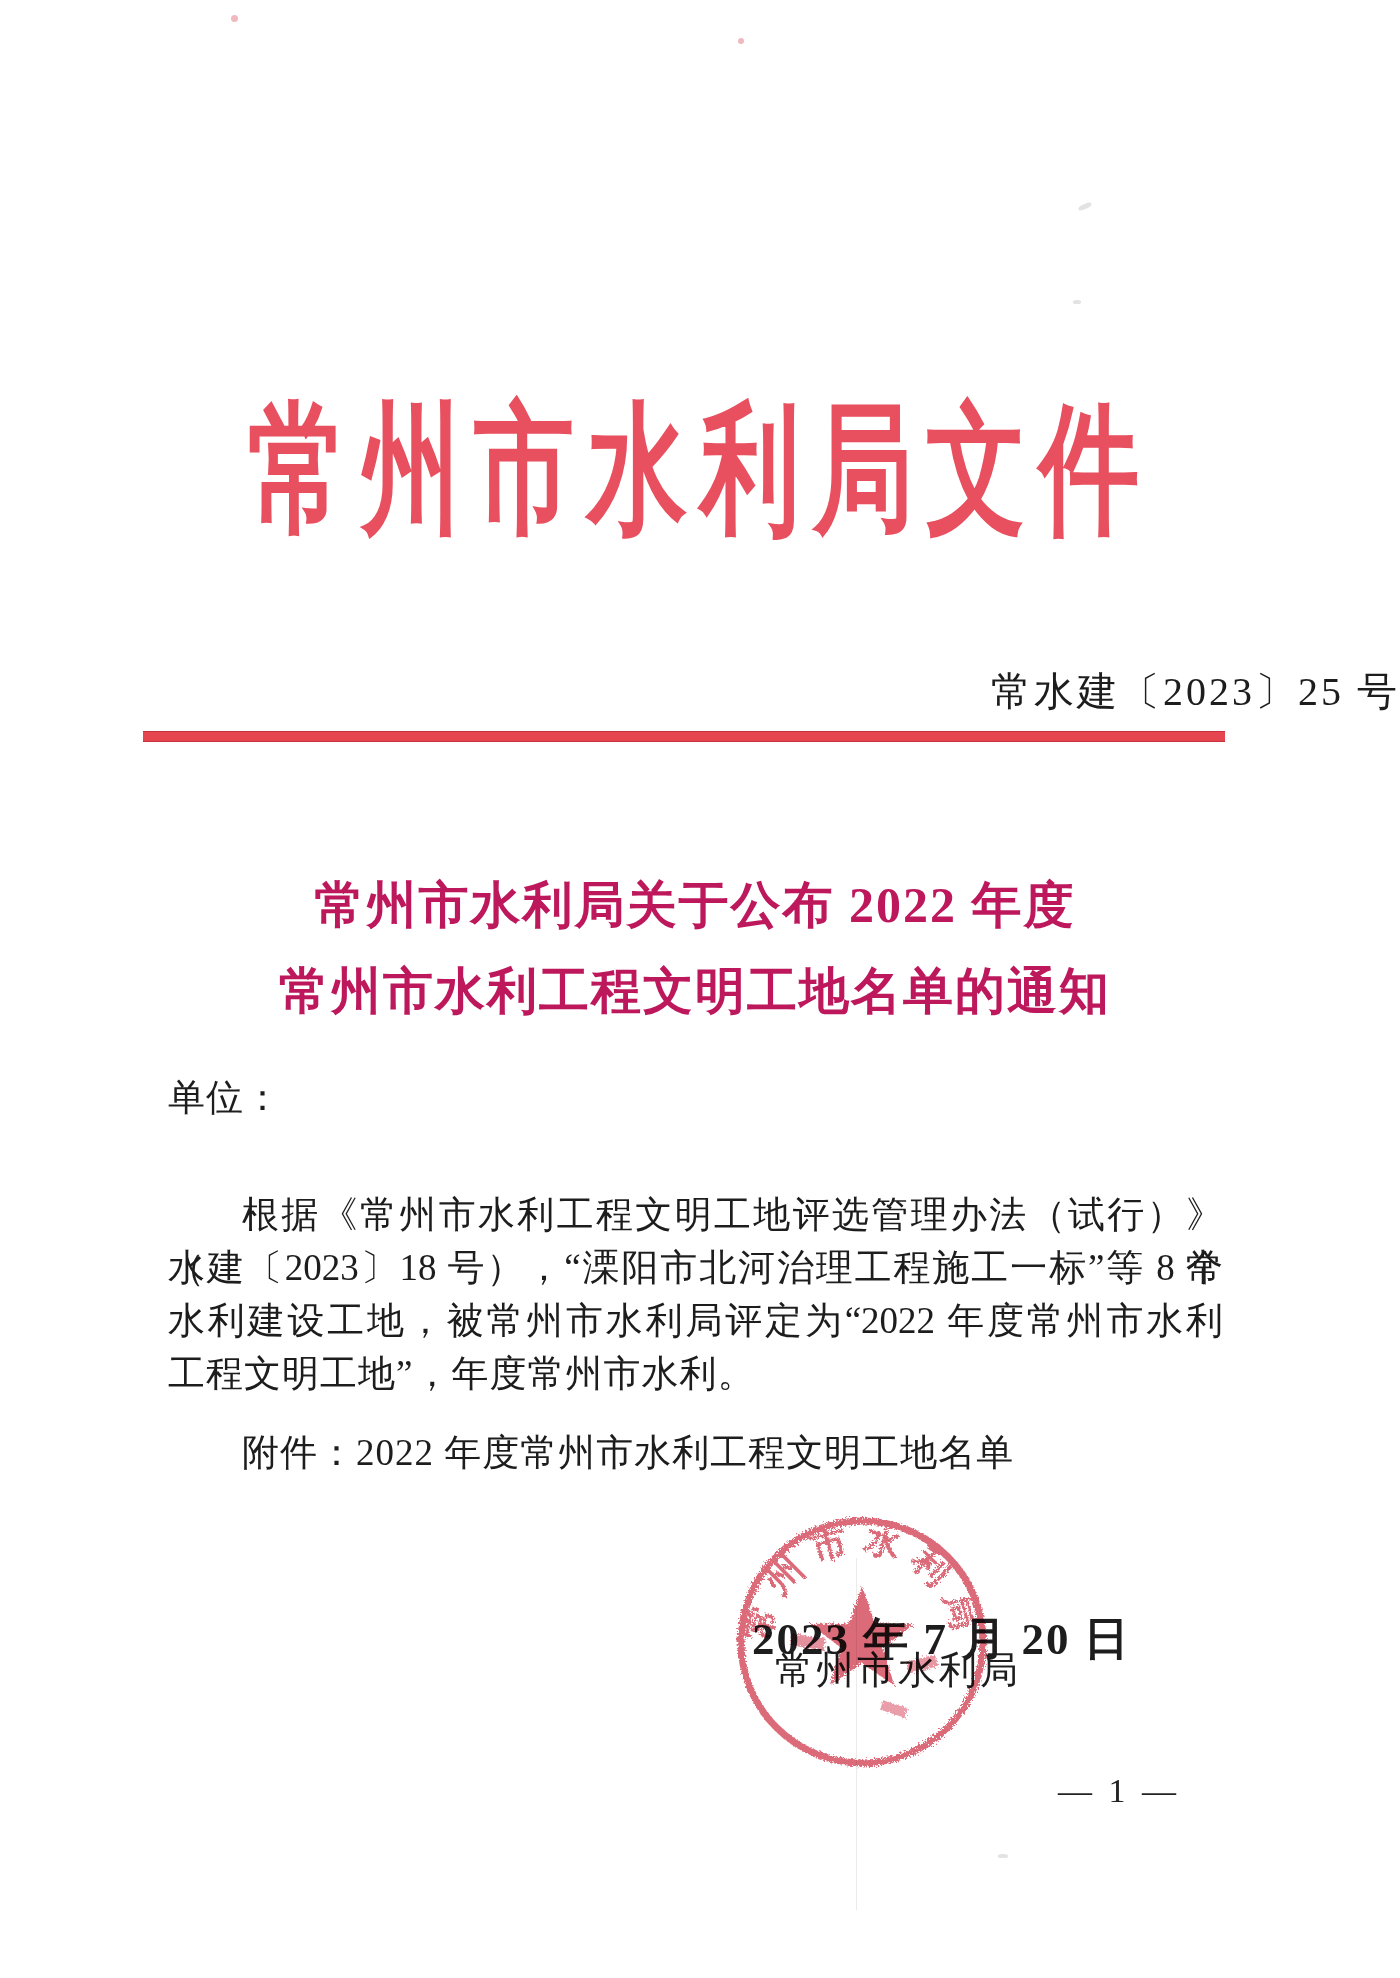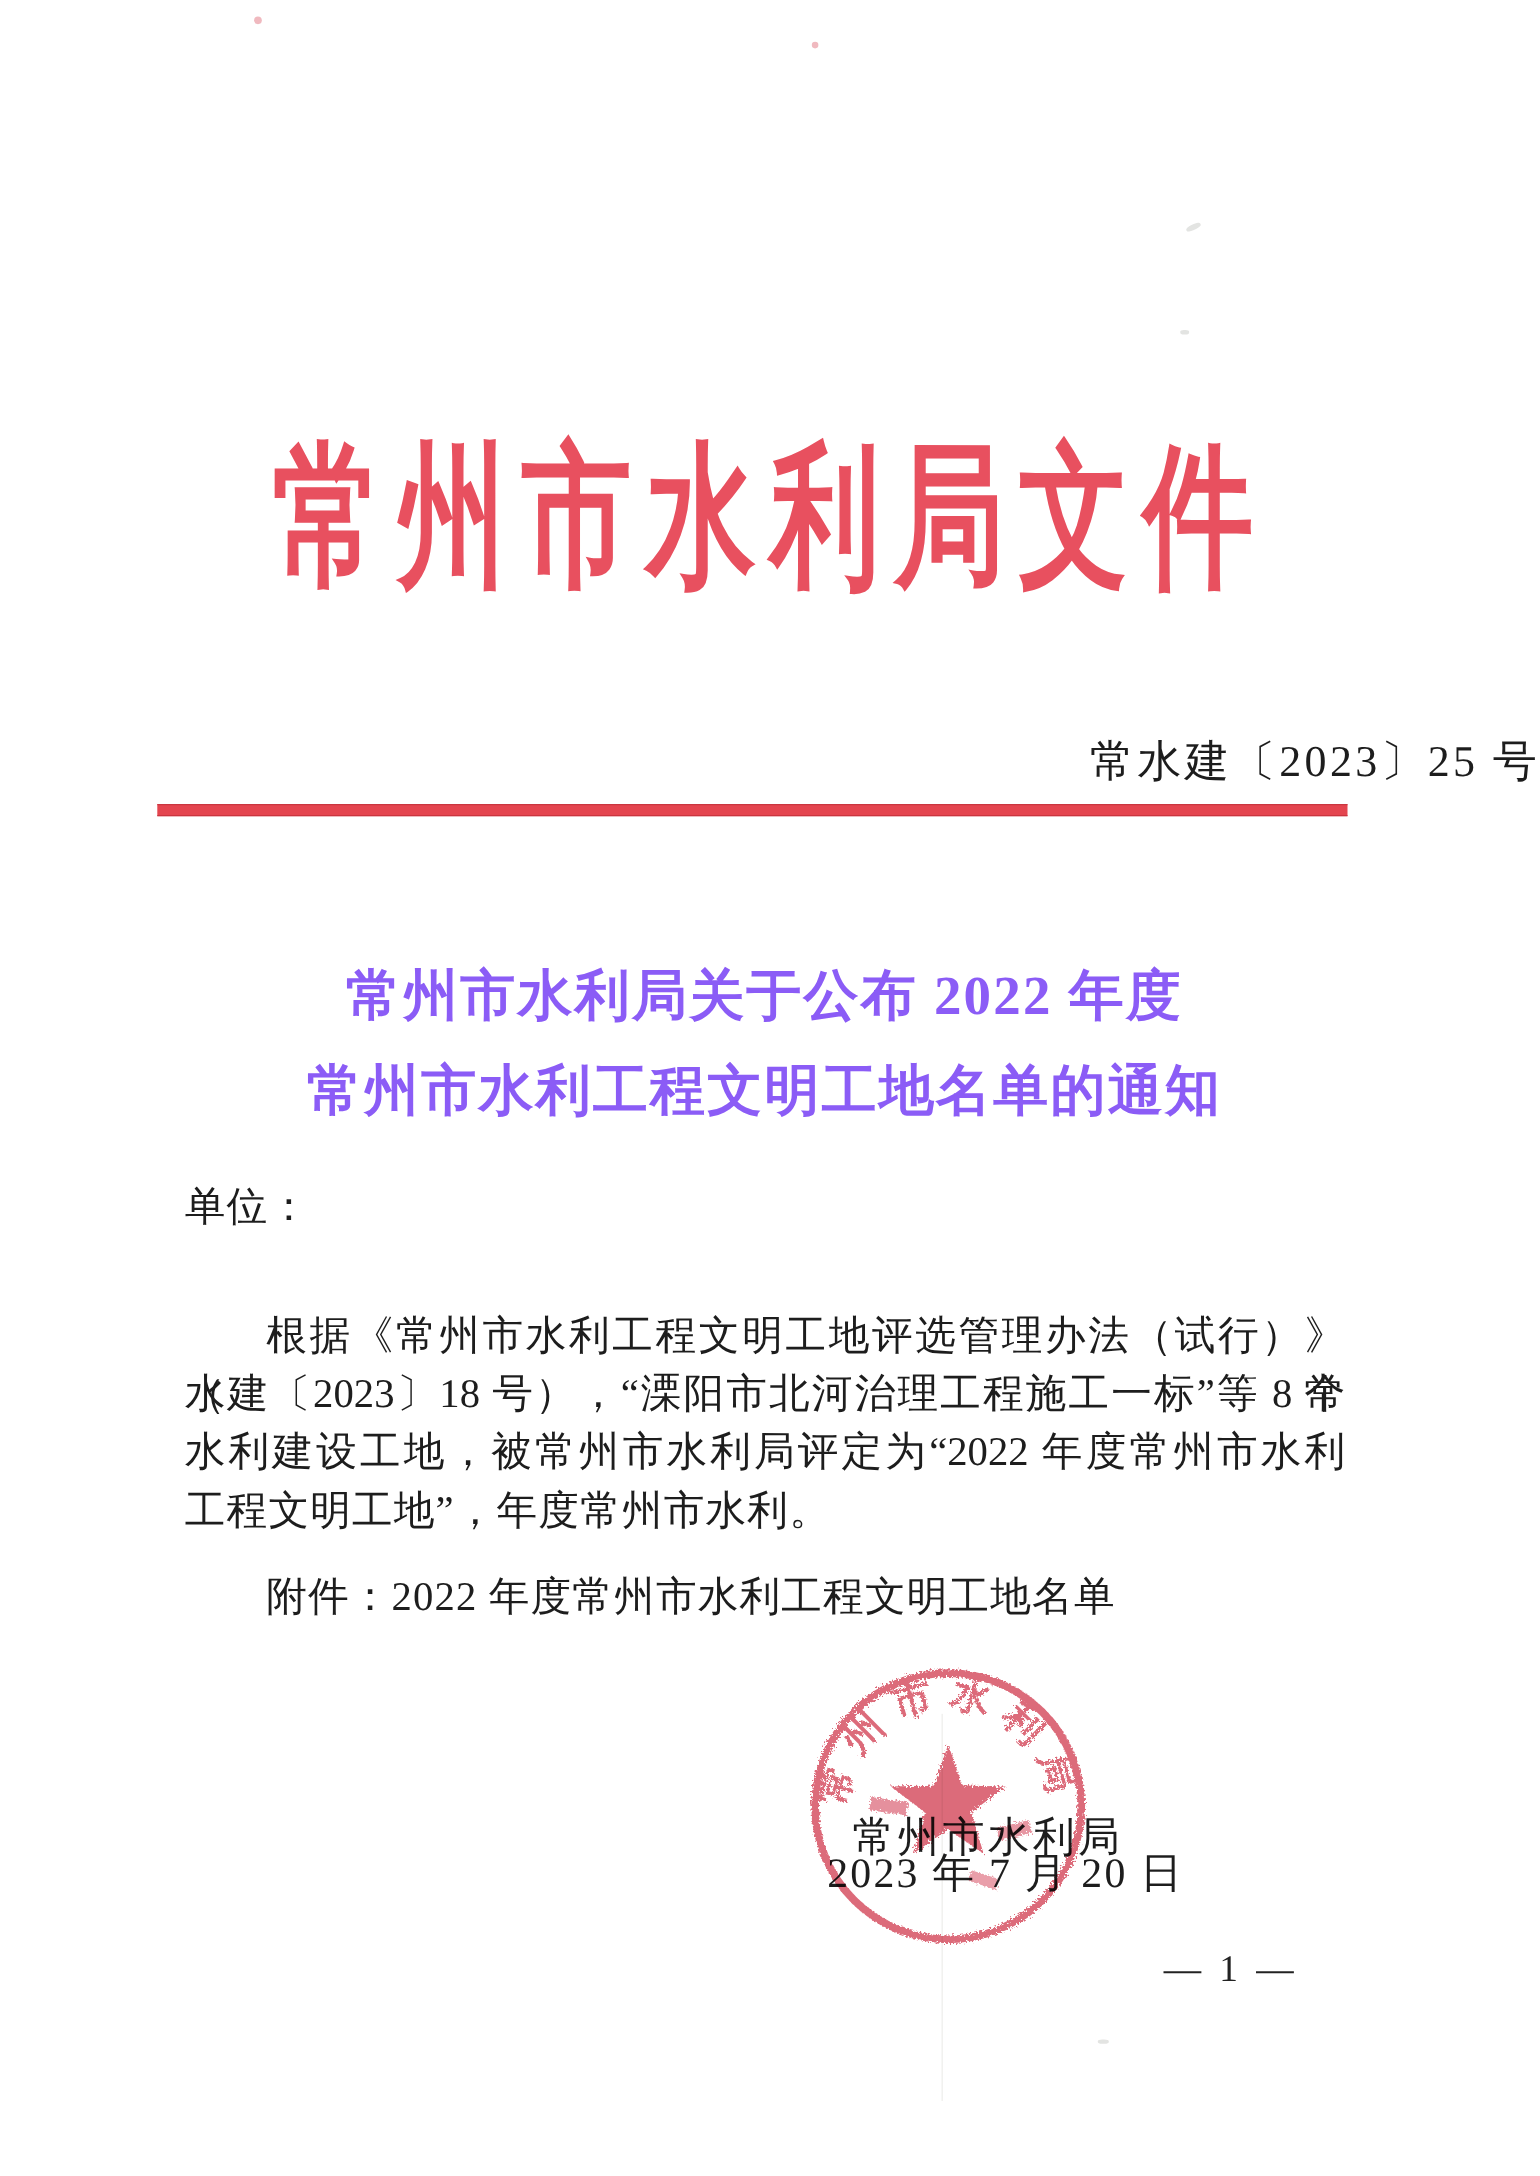--- a/index.html
+++ b/index.html
@@ -46,21 +46,21 @@
   }
 
   
   .doc-title {
     left: 0; right: 10px; top: 862px;
     text-align: center;
     font-weight: 700;
     font-size: 50px;
     line-height: 86px;
     letter-spacing: 2px;
-    color: #8b5cf6;
+    color: #be185d;
   }
 
   
   .bodyline {
     font-size: 37px;
     line-height: 53px;
     height: 53px;
     letter-spacing: 1px;
     white-space: nowrap;
   }
@@ -73,23 +73,24 @@
   .indent2 { text-indent: 2em; }
   .bodyblock { left: 168px; width: 1055px; }
 
   
   .sig-agency {
     left: 775px; top: 1645px;
     font-size: 38px; letter-spacing: 3px;
     z-index: 2;
   }
   .sig-date {
-    left: 752px; top: 1677px;
-    font-size: 38px; letter-spacing: 2px;
+    left: 752px; top: 1609px;
+    font-size: 45px; letter-spacing: 2px;
     z-index: 2;
+    font-weight: bold;
   }
 
   
   .seal {
     left: 731px; top: 1508px;
     width: 262px; height: 262px;
     z-index: 3;
     mix-blend-mode: multiply;
     opacity: 0.88;
   }

